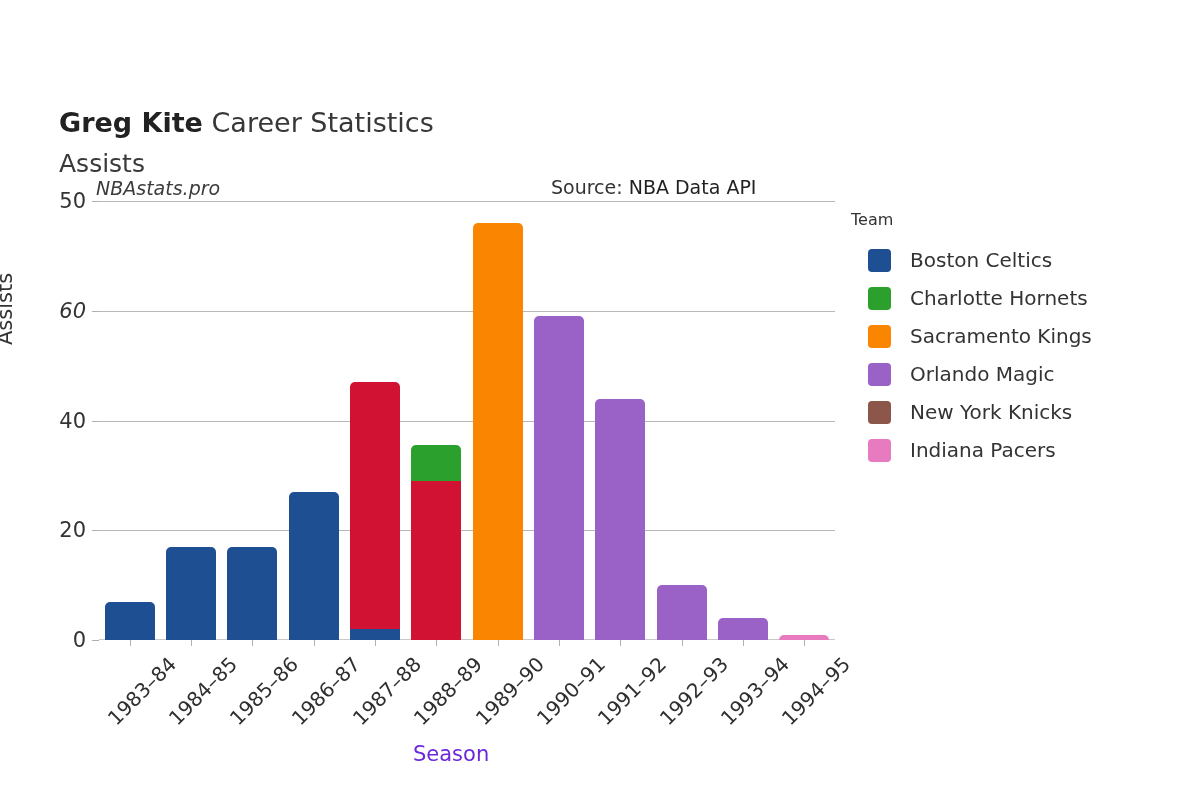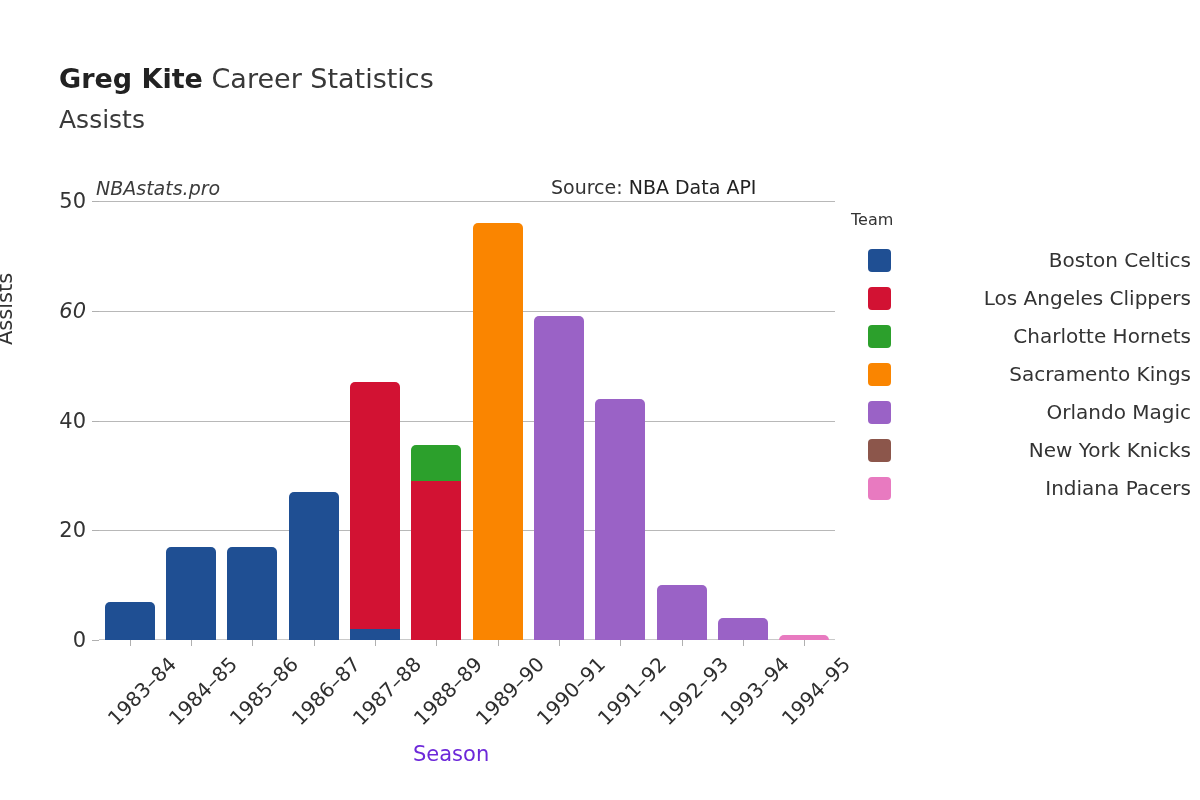--- a/index.html
+++ b/index.html
@@ -21,20 +21,21 @@
     position: absolute;
     left: 59px;
     top: 62px;
     width: 780px;
   }
   .main-title {
     font-size: 27px;
     line-height: 34px;
     color: #303030;
     white-space: nowrap;
+    margin-top: 44px;
   }
   .main-title .name {
     font-weight: bold;
     color: #222222;
   }
   .main-title .rest {
     font-weight: normal;
     color: #383838;
   }
   .sub-title {
@@ -164,21 +165,20 @@
   }
   .legend-title {
     font-size: 16px;
     color: #333333;
     margin-bottom: 12px;
   }
   .legend-item {
     display: flex;
     align-items: center;
     height: 38px;
-    justify-content: space-between;
   }
   .legend-swatch {
     width: 23px;
     height: 23px;
     border-radius: 4px;
     margin-left: 17px;
     margin-right: 19px;
     flex: 0 0 auto;
   }
   .legend-label {
@@ -261,24 +261,20 @@
       <div class="seg top-seg" style="background: rgb(232, 122, 192); height: 5.4875px; bottom: 0px;"></div>
     </div>
   </div>
 
 <div class="legend">
   <div class="legend-title">Team</div>
   <div id="legend-items">
       <div class="legend-item">
         <span class="legend-swatch" style="background: rgb(31, 79, 147);"></span>
         <span class="legend-label">Boston Celtics</span>
-      </div>
-      <div class="legend-item">
-        <span class="legend-swatch" style="background: rgb(210, 18, 51);"></span>
-        <span class="legend-label">Los Angeles Clippers</span>
       </div>
       <div class="legend-item">
         <span class="legend-swatch" style="background: rgb(44, 160, 44);"></span>
         <span class="legend-label">Charlotte Hornets</span>
       </div>
       <div class="legend-item">
         <span class="legend-swatch" style="background: rgb(250, 133, 0);"></span>
         <span class="legend-label">Sacramento Kings</span>
       </div>
       <div class="legend-item">

